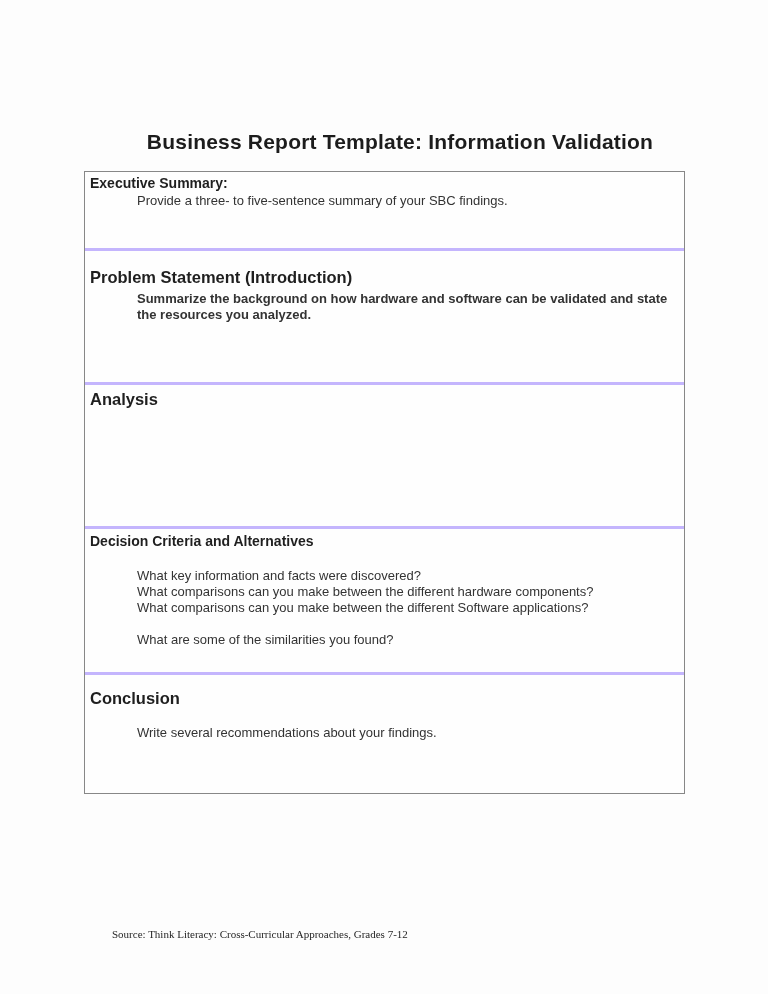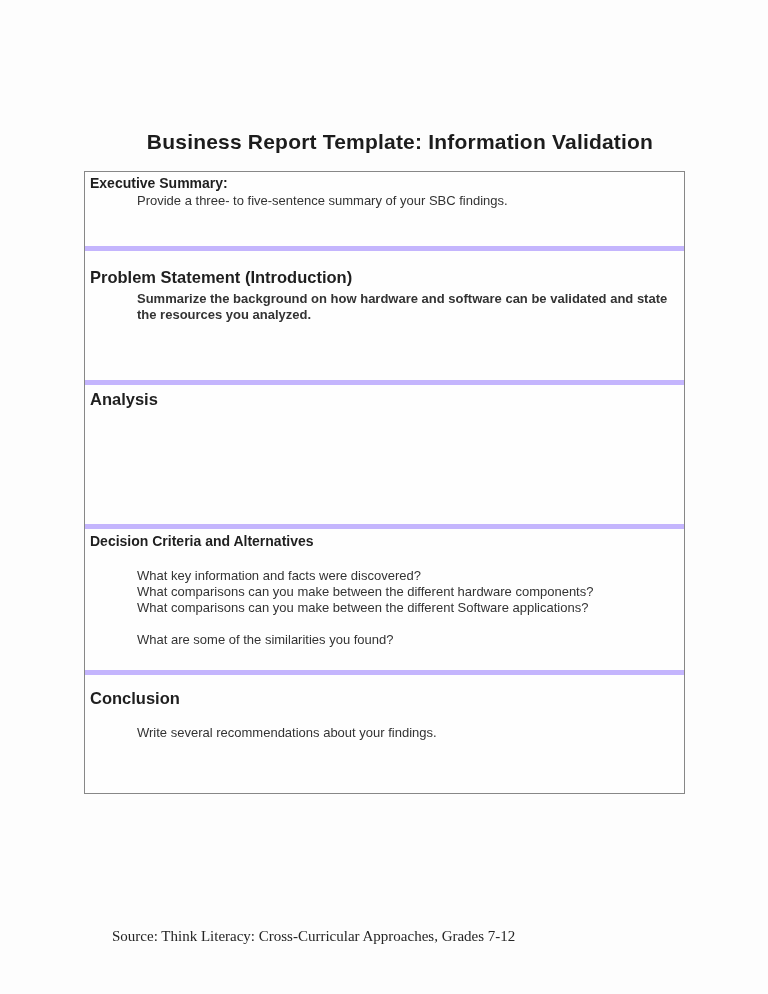--- a/index.html
+++ b/index.html
@@ -37,21 +37,21 @@
     width: 601px;
     height: 623px;
     border: 1px solid #878787;
     box-sizing: border-box;
     display: flex;
     flex-direction: column;
     background: #fefefe;
   }
   .trow {
     box-sizing: border-box;
-    border-bottom: 5px solid #c4b5fd;
+    border-bottom: 3px solid #c4b5fd;
     overflow: hidden;
   }
   .trow:last-child {
     border-bottom: none;
     flex: 1;
   }
   .row-1 { height: 79px;  padding-top: 3px; }
   .row-2 { height: 134px; padding-top: 16px; }
   .row-3 { height: 144px; padding-top: 4px; }
   .row-4 { height: 146px; padding-top: 4px; }
@@ -83,21 +83,21 @@
     line-height: 16px;
     min-height: 16px;
     color: #333333;
     white-space: nowrap;
   }
   .source-note {
     position: absolute;
     left: 112px;
     top: 928px;
     font-family: "Liberation Serif", serif;
-    font-size: 15px;
+    font-size: 11px;
     color: #252525;
   }
 </style>
 </head>
 <body>
 
 <div class="page">
 
   <div class="doc-title">Business Report Template: Information Validation</div>
 

